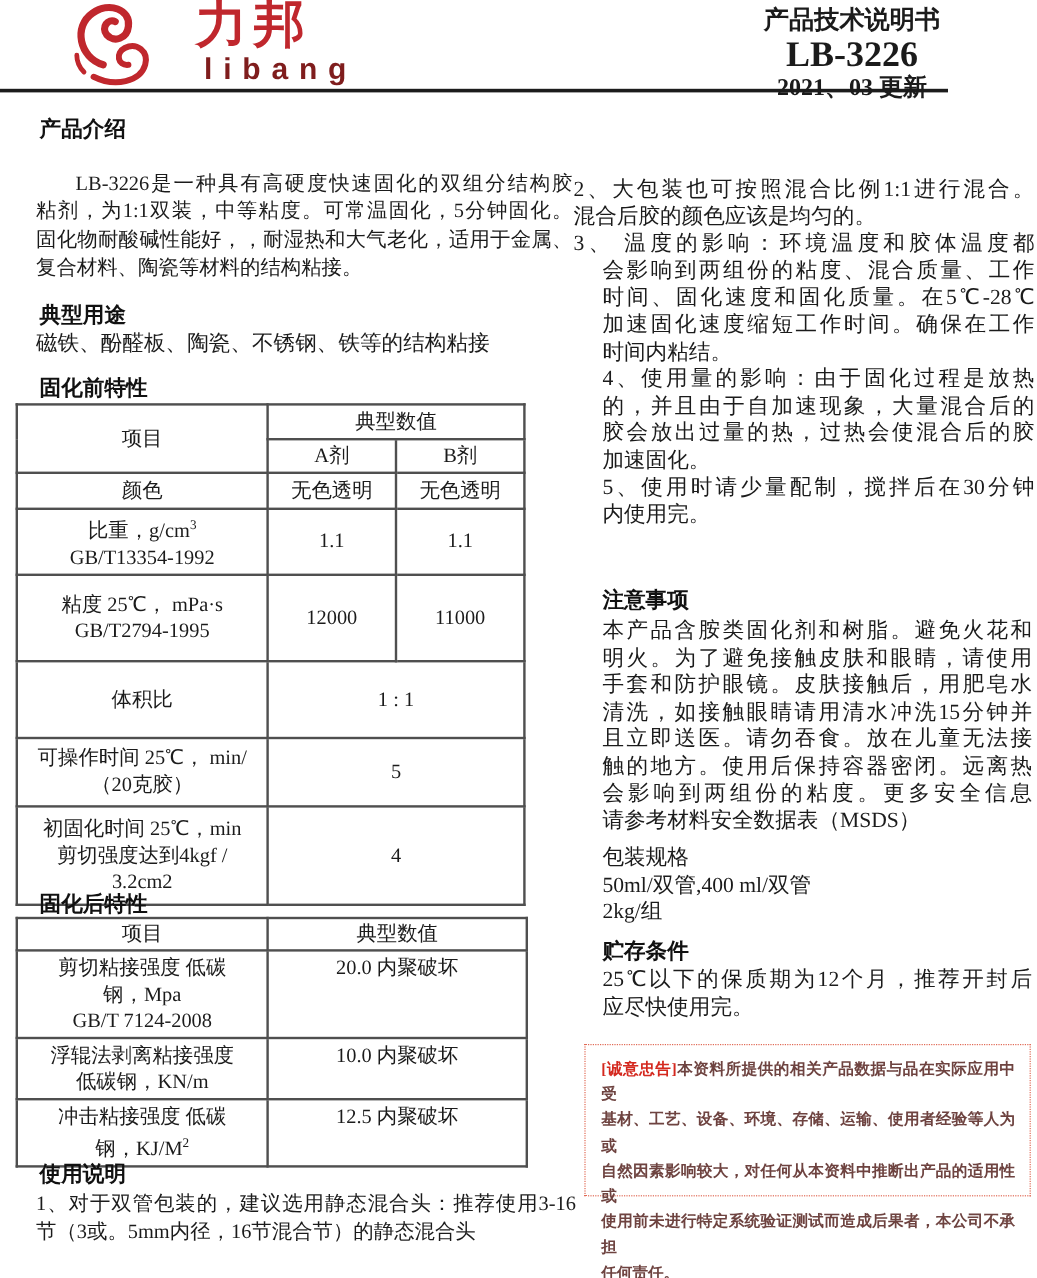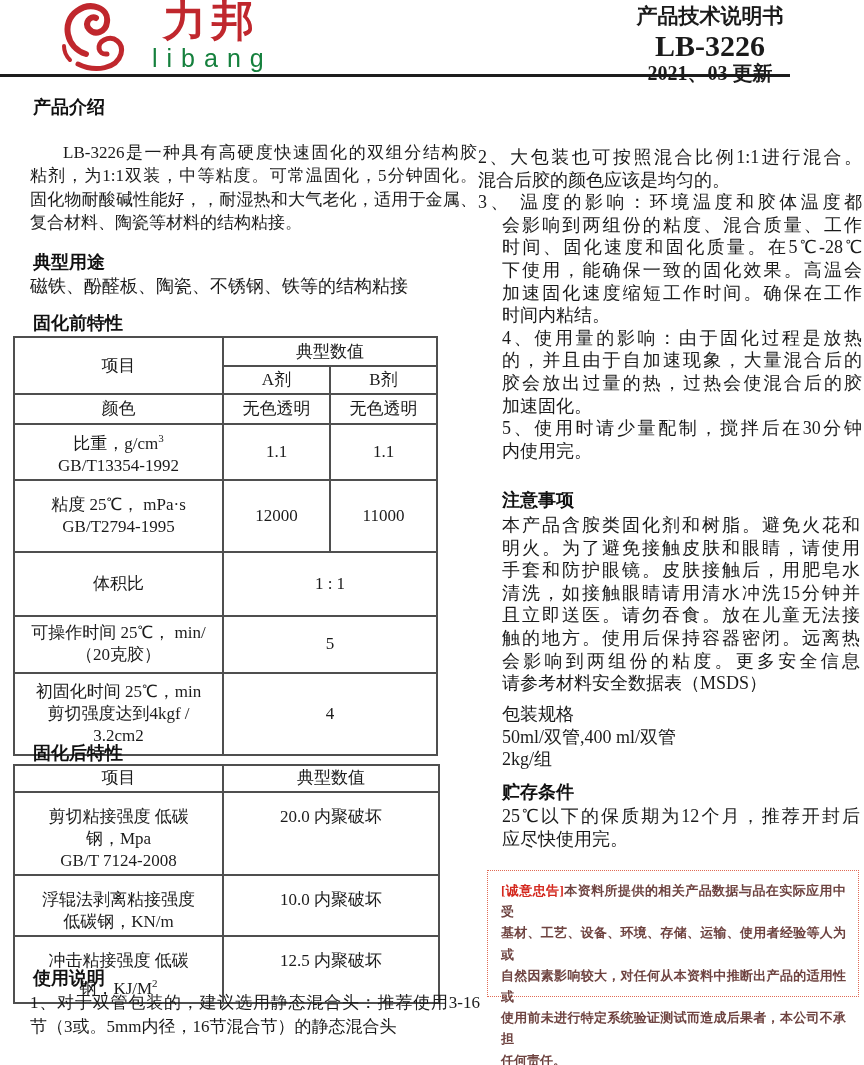--- a/index.html
+++ b/index.html
@@ -5,22 +5,22 @@
   * { margin:0; padding:0; box-sizing:border-box; }
   html,body { background:#ffffff; }
   .page {
     position:relative; width:864px; height:1065px; background:#fff;
     font-family:"Liberation Serif", serif; color:#1b1b1b; overflow:hidden;
   }
   
   .logo-mark { position:absolute; left:56px; top:2px; width:104px; height:72px; }
   .logo-cn  { position:absolute; left:163px; top:-2px; font-size:43px; font-weight:bold;
               color:#c0272d; letter-spacing:5px; line-height:46px; }
-  .logo-en  { position:absolute; left:152px; top:44px; font-size:25px; font-weight:normal;
-              color:#15803d; letter-spacing:9px; line-height:28px;
+  .logo-en  { position:absolute; left:170px; top:44px; font-size:25px; font-weight:bold;
+              color:#7f1d1d; letter-spacing:9px; line-height:28px;
               font-family:"Liberation Sans", sans-serif; }
   .hdr-right { position:absolute; left:555px; top:3px; width:310px; text-align:center; }
   .doc-type { font-size:21px; font-weight:bold; line-height:27px; }
   .model    { font-size:30px; font-weight:bold; line-height:31px; }
   .updated  { font-size:20px; font-weight:bold; line-height:25px; position:relative; z-index:2; }
   .hdr-rule { position:absolute; left:0; top:74px; width:790px; height:3px; background:#1c1c1c; z-index:1; }
   
   .sec-h { position:absolute; font-family:"Liberation Sans", sans-serif;
            font-weight:bold; font-size:18px; line-height:22px; color:#111; }
   .ln  { line-height:23.4px; }
@@ -31,21 +31,21 @@
   .right-block .ln { line-height:22.6px; }
   .ind { padding-left:24px; }
   
   table { border-collapse:collapse; position:absolute; left:13px; table-layout:fixed; }
   td { border:2px solid #4f4f4f; text-align:center; vertical-align:middle;
        font-size:17px; line-height:22px; padding:2px 5px; }
   .t1 { top:336px; width:425px; }
   .t1 .c0 { width:209px; } .t1 .c1 { width:108px; } .t1 .c2 { width:108px; }
   .t2 { top:764px; width:425px; }
   .t2 .c0 { width:209px; } .t2 .c1 { width:216px; }
-  .t2 td { vertical-align:top; padding-top:13px; }
+  .t2 td { vertical-align:top; padding-top:3px; }
   .t2 tr.hdr td { vertical-align:middle; padding-top:1px; }
   sup { font-size:11px; }
   
   .advice { position:absolute; left:487px; top:870px; width:372px; height:127px;
             border:1px dotted #e06a55; padding:9px 12px 0 13px;
             font-size:13px; font-weight:bold; color:#6e4340; }
   .advice .ln { line-height:21.2px; }
   .adv-label { color:#d4281e; }
 </style>
 </head>
@@ -179,21 +179,20 @@
 
   <div class="right-block" style="left:478px; top:146px; width:384px;">
     <div>
       <div class="ln j">2、大包装也可按照混合比例1:1进行混合。</div>
       <div class="ln">混合后胶的颜色应该是均匀的。</div>
     </div>
     <div>
       <div class="ln j">3、 温度的影响：环境温度和胶体温度都</div>
       <div class="ln j ind">会影响到两组份的粘度、混合质量、工作</div>
       <div class="ln j ind">时间、固化速度和固化质量。在5℃-28℃</div>
-      <div class="ln j ind">下使用，能确保一致的固化效果。高温会</div>
       <div class="ln j ind">加速固化速度缩短工作时间。确保在工作</div>
       <div class="ln ind">时间内粘结。</div>
     </div>
     <div class="ind">
       <div class="ln j">4、使用量的影响：由于固化过程是放热</div>
       <div class="ln j">的，并且由于自加速现象，大量混合后的</div>
       <div class="ln j">胶会放出过量的热，过热会使混合后的胶</div>
       <div class="ln">加速固化。</div>
     </div>
     <div class="ind">

